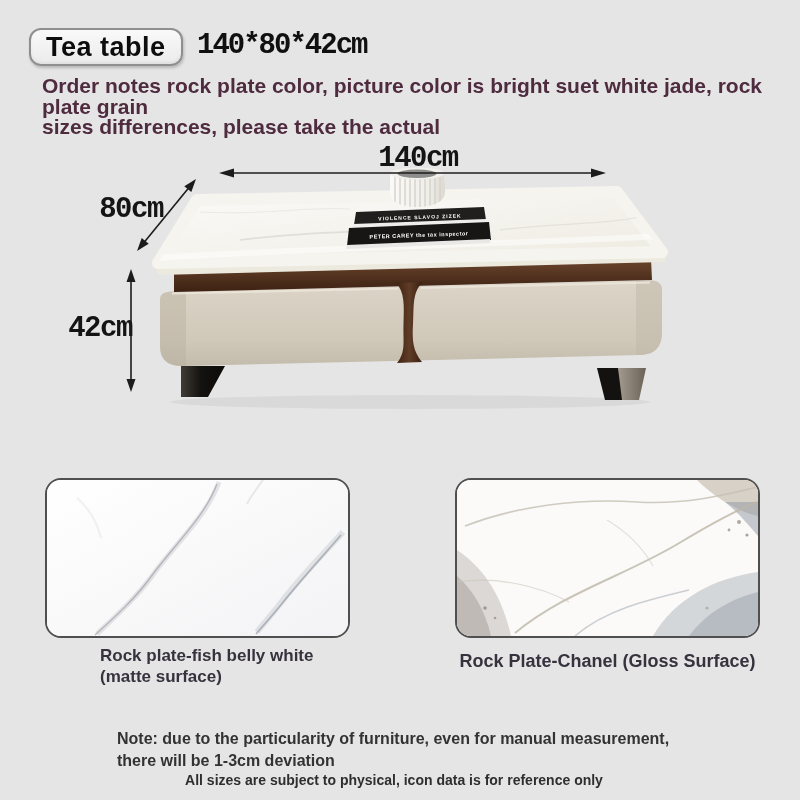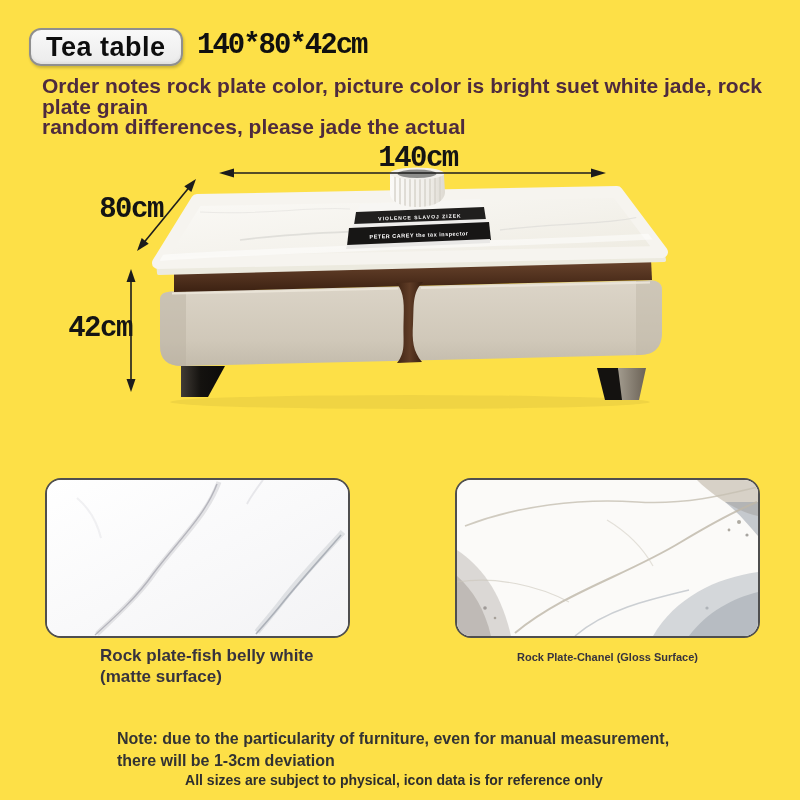--- a/index.html
+++ b/index.html
@@ -1,16 +1,16 @@
 <!DOCTYPE html>
 <html><head>
 <meta charset="utf-8">
 <style>
   html,body{margin:0;padding:0;background:#ffffff;}
-  #page{position:relative;width:800px;height:800px;background:#fde047;overflow:hidden;
+  #page{position:relative;width:800px;height:800px;background:#e5e5e5;overflow:hidden;
         font-family:"Liberation Sans",sans-serif;color:#1c1c1c;}
   .abs{position:absolute;}
 
   
   #badge{left:29px;top:28px;height:30px;padding:2px 15px;display:flex;align-items:center;
          border:2px solid #8f8f8f;border-radius:12px;
          background:linear-gradient(#f9f9f9,#ebebeb);
          box-shadow:1px 2px 3px rgba(0,0,0,.2), inset 0 -2px 3px rgba(0,0,0,.05);}
   #badge span{font-size:27px;font-weight:800;color:#0d0d0d;letter-spacing:.5px;}
   #size-text{left:197px;top:29px;font-family:"Liberation Mono",monospace;
@@ -27,40 +27,40 @@
   .spine{font-family:"Liberation Sans",sans-serif;fill:#ffffff;font-weight:700;}
 
   
   .swatch{width:301px;height:156px;border:2px solid #4f4f4f;border-radius:16px;
           overflow:hidden;background:#fdfdfd;}
   #swatch-left{left:45px;top:478px;}
   #swatch-right{left:455px;top:478px;}
   #swatch-label-left{left:100px;top:645px;width:280px;font-size:17px;font-weight:800;
                      line-height:21px;color:#37333e;}
   #swatch-label-right{left:455px;top:651px;width:305px;text-align:center;
-                      font-size:11px;font-weight:800;color:#37333e;}
+                      font-size:18px;font-weight:800;color:#37333e;}
 
   
   #footer-note{left:106px;top:728px;width:640px;font-size:16px;font-weight:800;
                line-height:22px;color:#333333;margin-left:11px;}
   #footer-disclaimer{left:0;top:772px;width:788px;text-align:center;
                      font-size:14px;font-weight:800;color:#2e2e2e;}
 </style>
 </head>
 <body>
 
 <div id="page">
 
   <div id="badge" class="abs">
     <span>Tea table</span>
   </div>
   <div id="size-text" class="abs">140*80*42cm</div>
   <div id="order-note" class="abs">
     <div>Order notes rock plate color, picture color is bright suet white jade, rock plate grain</div>
-    <div>random differences, please jade the actual</div>
+    <div>sizes differences, please take the actual</div>
   </div>
 
   <svg id="diagram" class="abs" width="800" height="335" viewBox="0 0 800 335">
     <defs>
       <linearGradient id="topGrad" x1="0" y1="0" x2="1" y2="1">
         <stop offset="0" stop-color="#fbfaf7"></stop>
           <stop offset=".55" stop-color="#f4f2ec"></stop>
         <stop offset="1" stop-color="#edeadf"></stop>
       </linearGradient>
       <linearGradient id="trimGrad" x1="0" y1="0" x2="0" y2="1">

